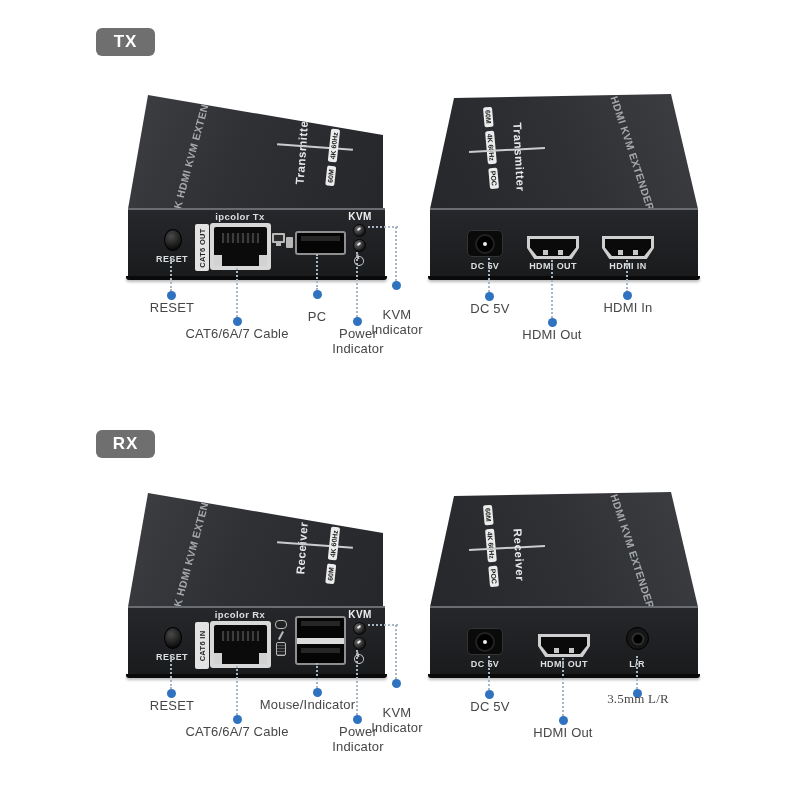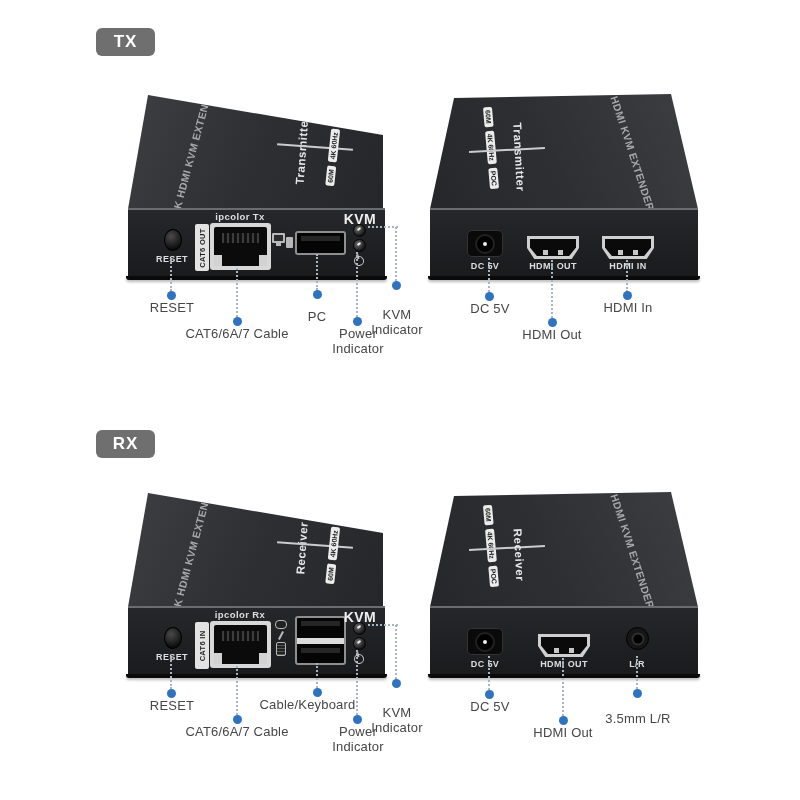--- a/index.html
+++ b/index.html
@@ -61,21 +61,21 @@
   .rj45 .stepL{position:absolute;left:4px;bottom:4px;width:8px;height:11px;background:#d2d2d2;}
   .rj45 .stepR{position:absolute;right:4px;bottom:4px;width:8px;height:11px;background:#d2d2d2;}
   .usb{position:absolute;left:167px;top:21px;width:51px;height:24px;background:#050505;
        border:2px solid #8f8f8f;border-radius:3px;box-sizing:border-box;}
   .usb .tongue{position:absolute;left:4px;right:4px;top:3px;height:5px;background:#262626;}
   .usb2{position:absolute;left:167px;top:8px;width:51px;height:49px;background:#050505;
         border:2px solid #8f8f8f;border-radius:3px;box-sizing:border-box;}
   .usb2 .divider{position:absolute;left:0;right:0;top:20px;height:6px;background:#dcdcdc;}
   .usb2 .t1{position:absolute;left:4px;right:4px;top:3px;height:5px;background:#262626;}
   .usb2 .t2{position:absolute;left:4px;right:4px;top:30px;height:5px;background:#262626;}
-  .kvmlabel{left:212px;top:1px;width:40px;font-size:14px;color:#f0f0f0;}
+  .kvmlabel{left:212px;top:1px;width:40px;font-size:10px;color:#f0f0f0;}
   .led{position:absolute;width:13px;height:13px;border-radius:50%;border:1px solid #060606;box-sizing:border-box;
        background:radial-gradient(circle at 35% 35%,#6d6d6d,#141414 72%);}
   .led::after{content:"";position:absolute;left:3px;top:3px;width:4px;height:2px;background:#eaeaea;
        border-radius:1px;transform:rotate(-35deg);}
   .led1{left:225px;top:14px;} .led2{left:225px;top:29px;}
   .pwr{position:absolute;left:226px;top:46px;width:10px;height:10px;border:1.5px solid #c9c9c9;border-radius:50%;
        box-sizing:border-box;transform:rotate(-15deg);}
   .pwr::after{content:"";position:absolute;left:50%;top:-3px;width:2px;height:5px;background:#c9c9c9;transform:translateX(-50%);}
   .pcico{position:absolute;left:144px;top:22px;width:22px;height:18px;}
   .pcico .mon{position:absolute;left:0;top:1px;width:13px;height:10px;border:2px solid #b9b9b9;background:#2c2c2c;
@@ -125,21 +125,21 @@
   .tx .lb-mid{left:287px;top:310px;width:60px;}  .rx .lb-mid{left:240px;top:300px;width:135px;}
   .ln-power{left:356px;top:252px;height:65px;}   .dot-power{left:353px;top:317px;}  .lb-power{left:317px;top:327px;width:82px;}
   .hln-kvm{left:368px;top:226px;width:30px;}
   .ln-kvm{left:395px;top:227px;height:54px;}     .dot-kvm{left:392px;top:281px;}    .lb-kvm{left:357px;top:308px;width:80px;}
   .ln-dc{left:488px;top:258px;height:34px;}      .dot-dc{left:485px;top:292px;}     .lb-dc{left:459px;top:302px;width:62px;}
   .tx .ln-out{left:551px;top:260px;height:58px;} .rx .ln-out{left:562px;top:260px;height:58px;}
   .tx .dot-out{left:548px;top:318px;}            .rx .dot-out{left:559px;top:318px;}
   .tx .lb-out{left:512px;top:328px;width:80px;}  .rx .lb-out{left:523px;top:328px;width:80px;}
   .tx .ln-third{left:626px;top:260px;height:32px;} .rx .ln-third{left:636px;top:258px;height:33px;}
   .tx .dot-third{left:623px;top:291px;}          .rx .dot-third{left:633px;top:291px;}
-  .tx .lb-third{left:592px;top:301px;width:72px;} .rx .lb-third{left:597px;top:314px;width:82px;}
+  .tx .lb-third{left:592px;top:301px;width:72px;} .rx .lb-third{left:597px;top:294px;width:82px;font-family:Liberation Serif, serif;}
 </style>
 </head>
 <body>
 
 <div class="canvas">
 
   <div class="sec tx">
     <div class="badge">TX</div>
 
     <div class="dev ldev">
@@ -333,21 +333,21 @@
     <div class="vln ln-reset"></div>
     <div class="cdot dot-reset"></div>
     <div class="clabel lb-reset">RESET</div>
 
     <div class="vln ln-cable"></div>
     <div class="cdot dot-cable"></div>
     <div class="clabel lb-cable">CAT6/6A/7 Cable</div>
 
     <div class="vln ln-mid"></div>
     <div class="cdot dot-mid"></div>
-    <div class="clabel lb-mid">Cable/Keyboard</div>
+    <div class="clabel lb-mid">Mouse/Indicator</div>
 
     <div class="vln ln-power"></div>
     <div class="cdot dot-power"></div>
     <div class="clabel lb-power">Power Indicator</div>
 
     <div class="hln hln-kvm"></div>
     <div class="vln ln-kvm"></div>
     <div class="cdot dot-kvm"></div>
     <div class="clabel lb-kvm">KVM Indicator</div>
 

